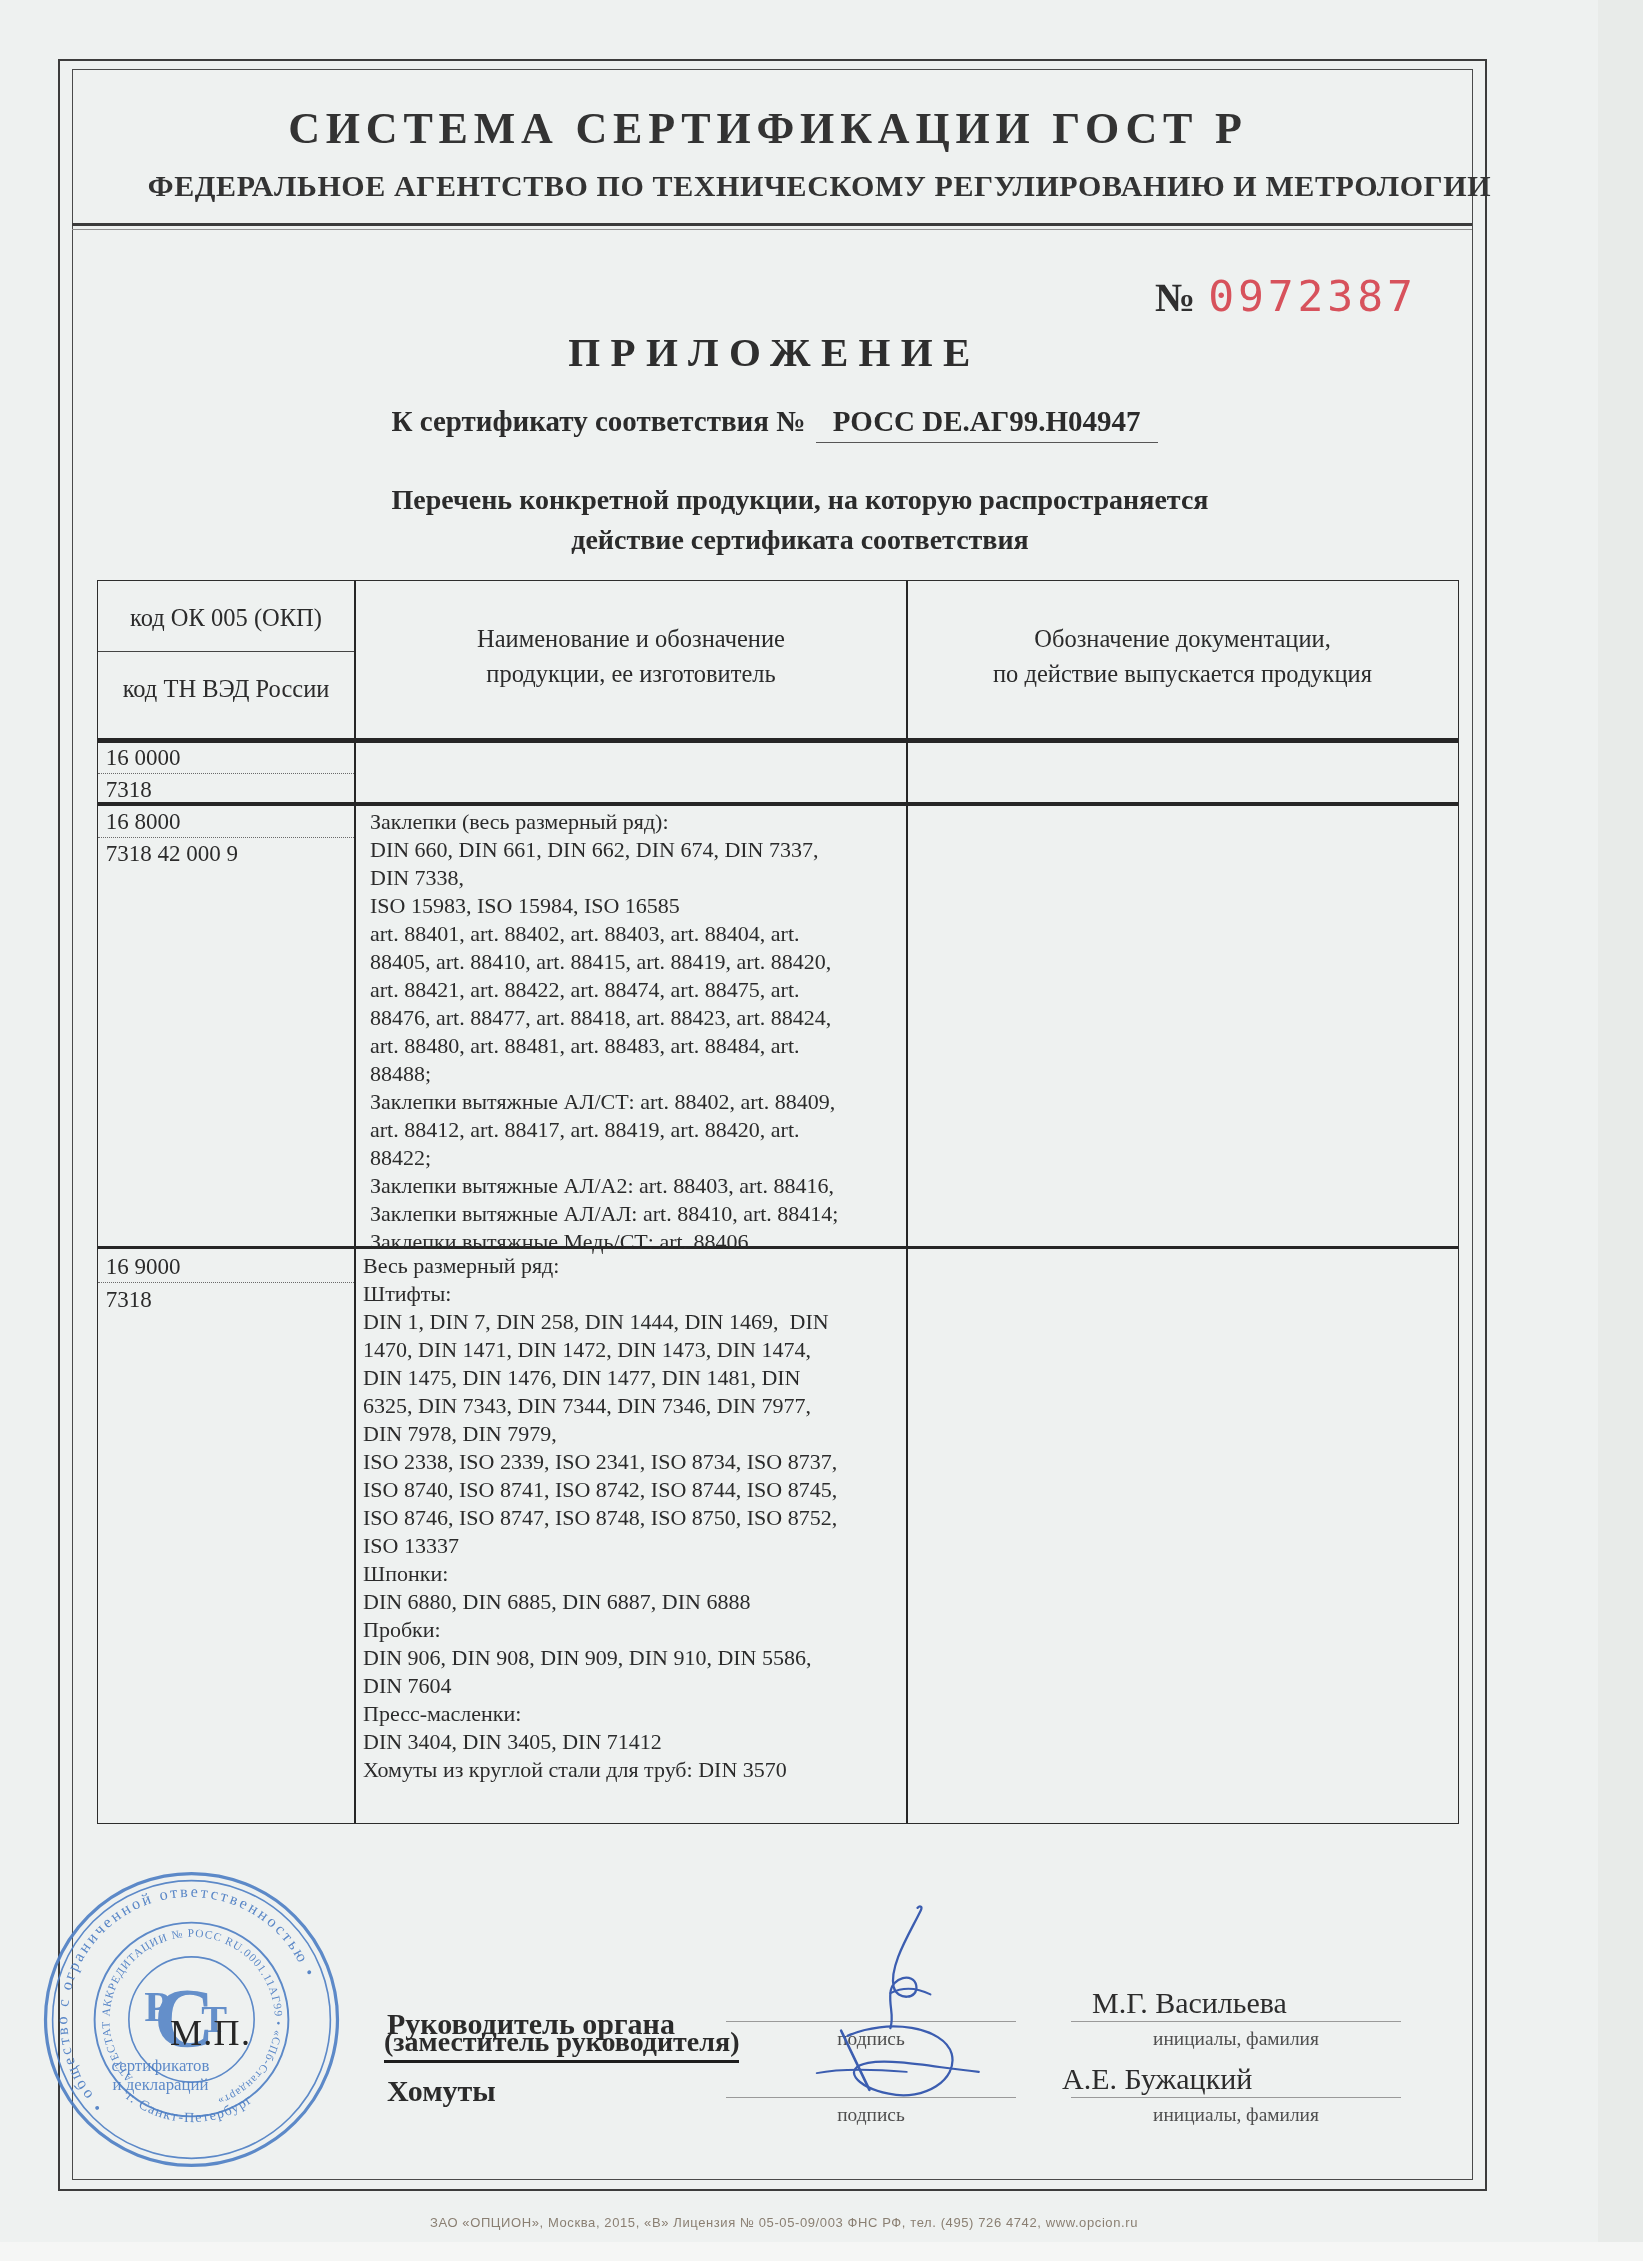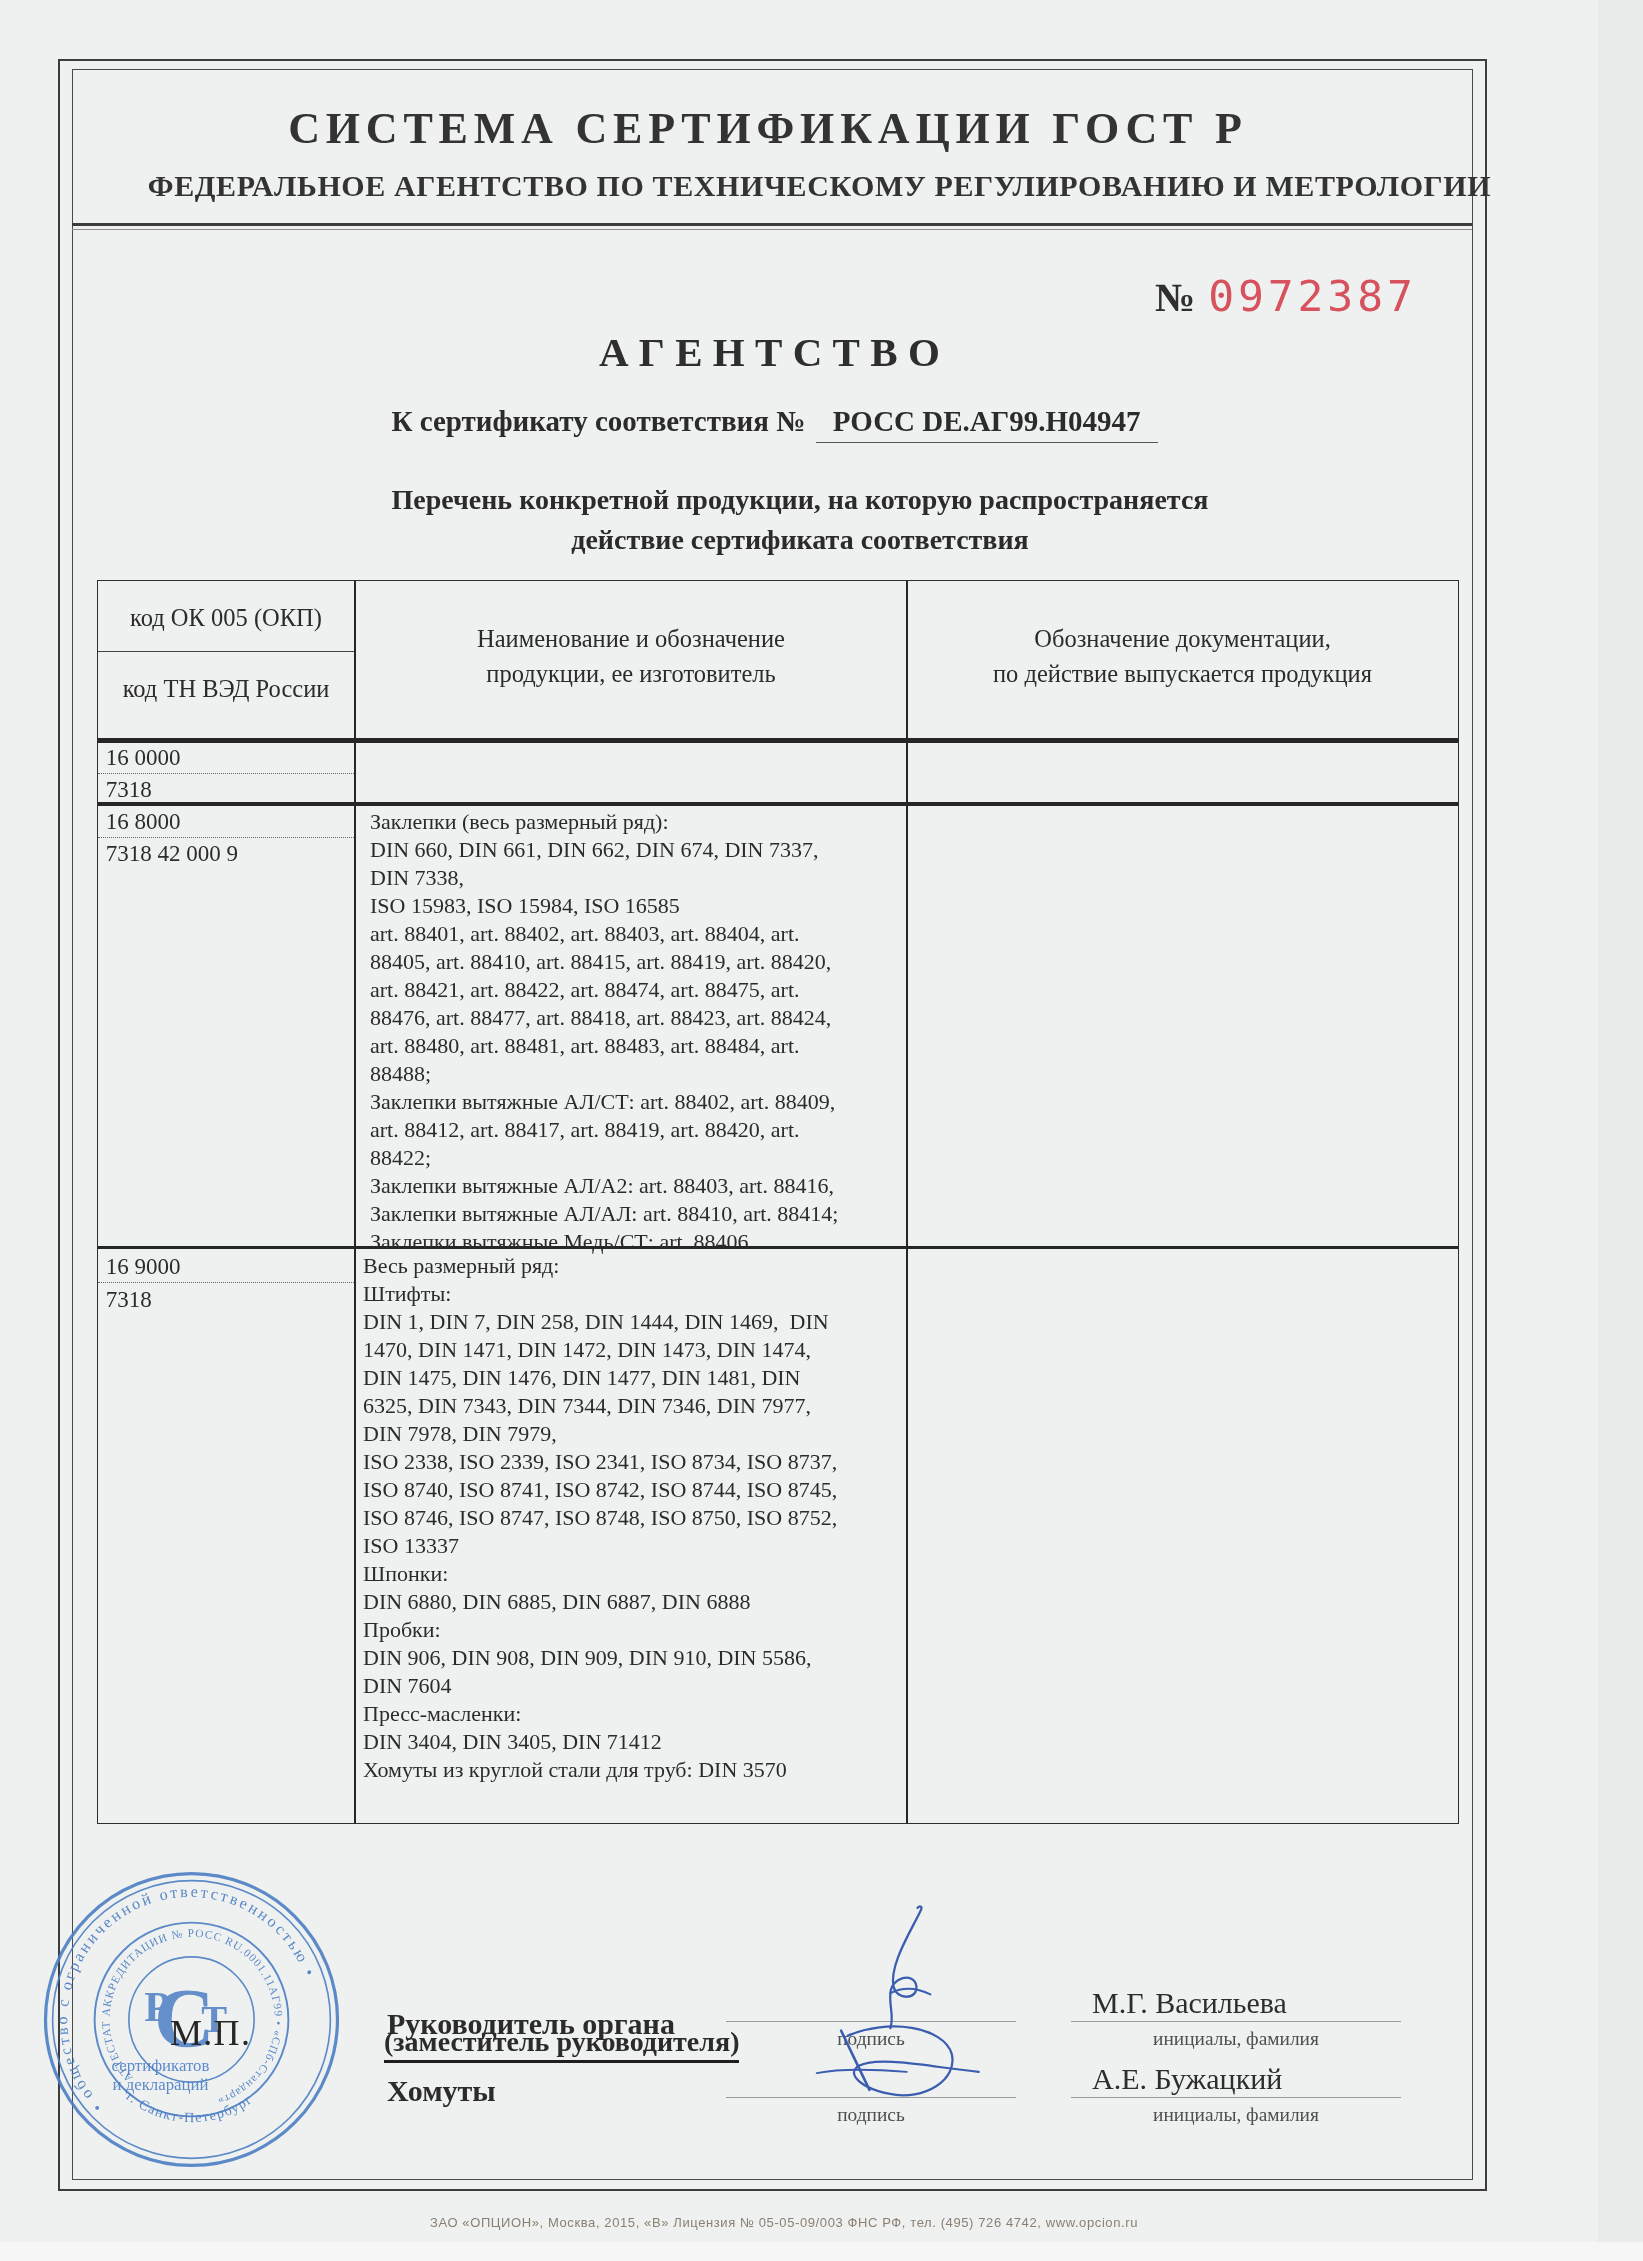--- a/index.html
+++ b/index.html
@@ -62,21 +62,21 @@
 
   <div class="abs ctr sys-title">СИСТЕМА СЕРТИФИКАЦИИ ГОСТ Р</div>
   <div class="abs ctr agency-title">ФЕДЕРАЛЬНОЕ АГЕНТСТВО ПО ТЕХНИЧЕСКОМУ РЕГУЛИРОВАНИЮ И МЕТРОЛОГИИ</div>
   <div class="abs hr-double"></div>
 
   <div class="abs formno">
     <span class="no-sign">№</span>
     <span class="no-digits">0972387</span>
   </div>
 
-  <div class="abs ctr app-title">АГЕНТСТВО</div>
+  <div class="abs ctr app-title">ПРИЛОЖЕНИЕ</div>
 
   <div class="abs cert-line">
     <span class="cert-label">К сертификату соответствия №</span>
     <span class="cert-number">РОСС DE.АГ99.Н04947</span>
   </div>
 
   <div class="abs ctr scope1">Перечень конкретной продукции,  на которую распространяется</div>
   <div class="abs ctr scope2">действие сертификата соответствия</div>
 
   <div class="abs tbl">
@@ -179,21 +179,21 @@
   <div class="abs role2">Хомуты</div>
 
   <div class="sigline" style="left:726px;top:2021px;width:290px;"></div>
   <div class="cap" style="left:726px;top:2028px;width:290px;">подпись</div>
   <div class="sigline" style="left:726px;top:2097px;width:290px;"></div>
   <div class="cap" style="left:726px;top:2104px;width:290px;">подпись</div>
 
   <div class="name" style="left:1092px;top:1986px;text-align:center;">М.Г. Васильева</div>
   <div class="sigline" style="left:1071px;top:2021px;width:330px;"></div>
   <div class="cap" style="left:1071px;top:2028px;width:330px;">инициалы, фамилия</div>
-  <div class="name" style="left:1092px;top:2062px;">А.Е. Бужацкий</div>
+  <div class="name" style="left:1062px;top:2062px;">А.Е. Бужацкий</div>
   <div class="sigline" style="left:1071px;top:2097px;width:330px;"></div>
   <div class="cap" style="left:1071px;top:2104px;width:330px;">инициалы, фамилия</div>
 
   <svg class="abs" style="left:858px;top:1904px;" width="110" height="126" viewBox="0 0 170 195">
     <path d="M 92,6 C 96,2 100,4 97,10 C 80,45 48,95 55,128 C 60,150 94,148 90,126 C 86,106 52,112 50,138 C 48,160 56,172 50,192" fill="none" stroke="#3b5db0" stroke-width="3.5" stroke-linecap="round"></path>
     <path d="M 50,138 C 70,128 92,130 112,140" fill="none" stroke="#3b5db0" stroke-width="3" stroke-linecap="round"></path>
   </svg>
   <svg class="abs" style="left:810px;top:2023px;" width="187" height="90" viewBox="0 0 290 140">
     <path d="M 58,20 C 120,-8 208,6 220,48 C 230,88 178,122 122,110 C 70,99 48,70 90,62 C 130,55 200,70 262,76" fill="none" stroke="#3b5db0" stroke-width="3.5" stroke-linecap="round"></path>
     <path d="M 48,12 L 92,104" fill="none" stroke="#3b5db0" stroke-width="4" stroke-linecap="round"></path>

